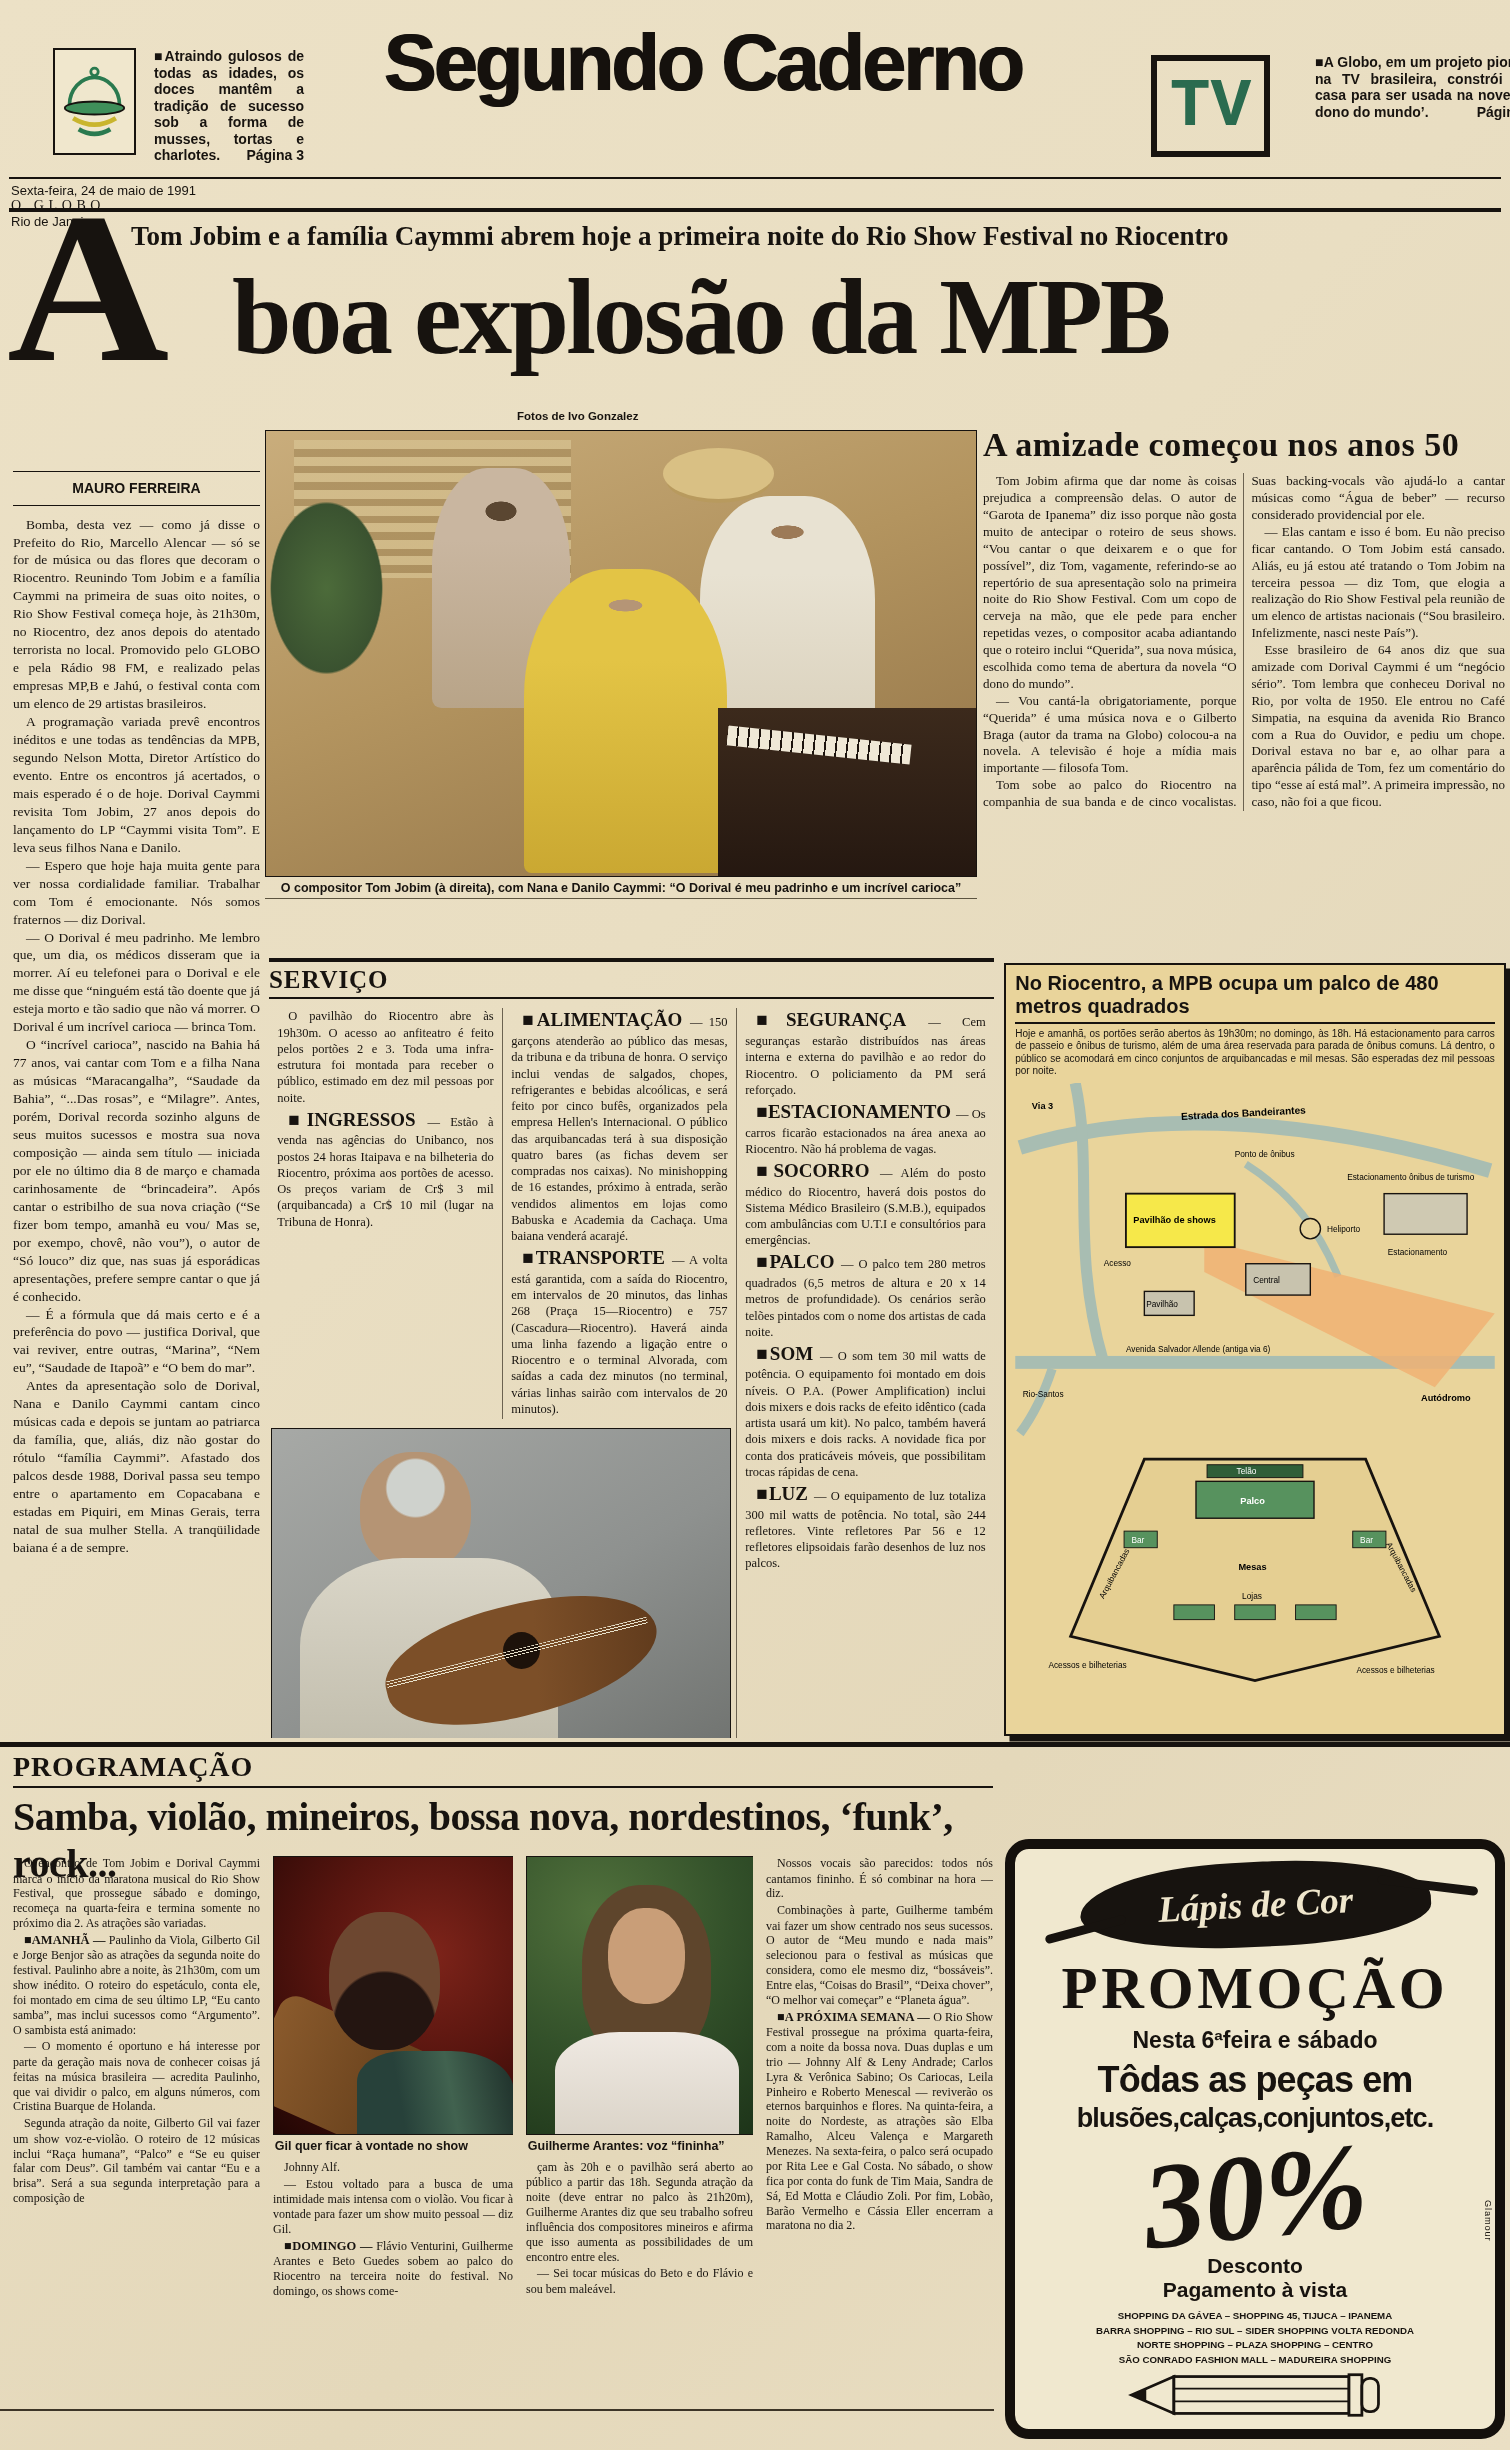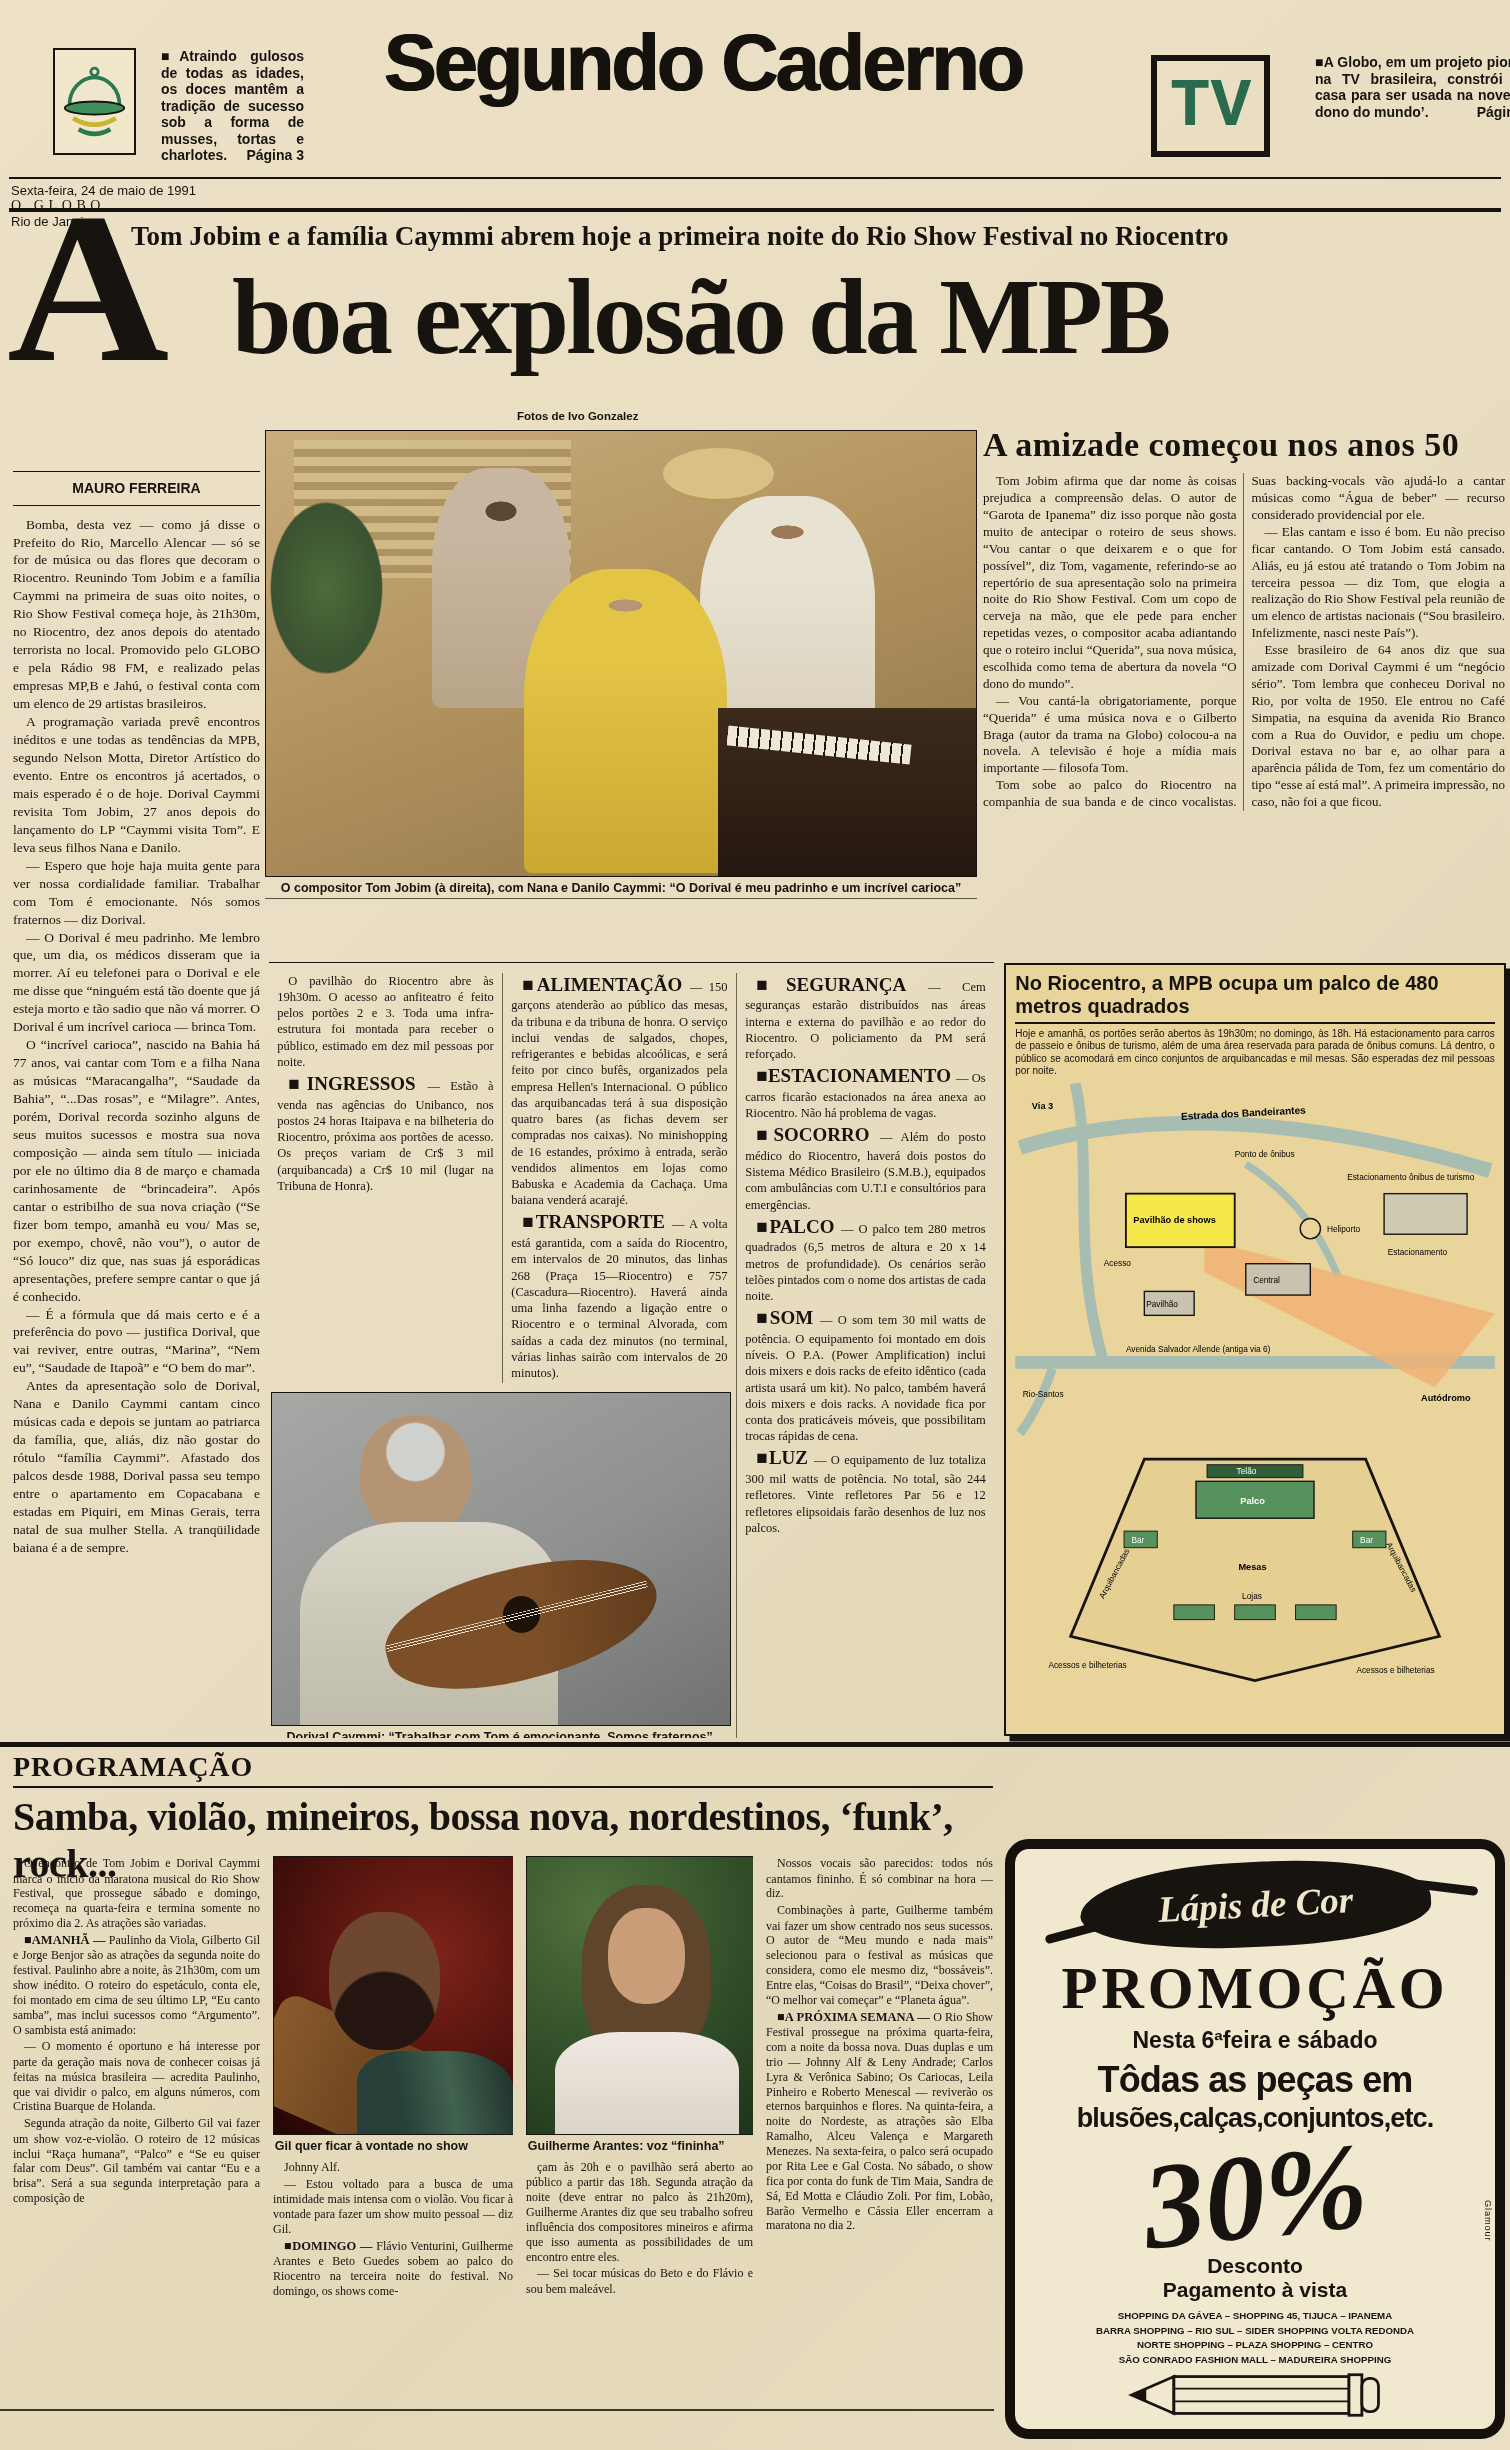--- a/index.html
+++ b/index.html
@@ -1,20 +1,20 @@
 <!DOCTYPE html>
 <html style="font-size:14.8px"><head>
 <meta charset="utf-8">
 <style>
   html,body{margin:0;padding:0;background:#cfc3a4;}
   .page{position:relative;width:1510px;height:2450px;margin:0 auto;overflow:hidden;
         background:linear-gradient(135deg,#ece1c6 0%,#e9dec2 40%,#e4d8ba 70%,#eadfc4 100%);
         font-family:"Liberation Serif",serif;color:#17130f;}
   
-  .teaser{position:absolute;display:flex;gap:25px;padding-left:40px;}
+  .teaser{position:absolute;display:flex;gap:18px;padding-left:40px;}
   .teaser-left{left:13px;top:48px;width:251px;}
   .teaser-right{left:1275px;top:54px;width:227px;}
   .teaser .icon-box{flex:0 0 79px;height:103px;border:2.8px solid #17130f;background:#f0e7cd;display:flex;align-items:center;justify-content:center;}
   .teaser .txt{font-family:"Liberation Sans",sans-serif;font-weight:bold;font-size:14px;line-height:1.18;text-align:justify;}
   .teaser .pg{float:right;}
   .masthead{position:absolute;left:269px;top:16.6px;width:867px;text-align:center;
             font-family:"Liberation Sans",sans-serif;font-weight:bold;font-size:79px;letter-spacing:-2.8px;
             color:#15110d;text-shadow:1.4px 0 #15110d;}
   .tv-box{position:absolute;left:1151px;top:55px;width:107px;height:90px;border:6.5px solid #17130f;
           display:flex;align-items:center;justify-content:center;
@@ -199,20 +199,21 @@
     <div class="cols body-text">
       <p>Tom Jobim afirma que dar nome às coisas prejudica a compreensão delas. O autor de “Garota de Ipanema” diz isso porque não gosta muito de antecipar o roteiro de seus shows. “Vou cantar o que deixarem e o que for possível”, diz Tom, vagamente, referindo-se ao repertório de sua apresentação solo na primeira noite do Rio Show Festival. Com um copo de cerveja na mão, que ele pede para encher repetidas vezes, o compositor acaba adiantando que o roteiro inclui “Querida”, sua nova música, escolhida como tema de abertura da novela “O dono do mundo”.</p>
       <p>— Vou cantá-la obrigatoriamente, porque “Querida” é uma música nova e o Gilberto Braga (autor da trama na Globo) colocou-a na novela. A televisão é hoje a mídia mais importante — filosofa Tom.</p>
       <p>Tom sobe ao palco do Riocentro na companhia de sua banda e de cinco vocalistas. Suas backing-vocals vão ajudá-lo a cantar músicas como “Água de beber” — recurso considerado providencial por ele.</p>
       <p>— Elas cantam e isso é bom. Eu não preciso ficar cantando. O Tom Jobim está cansado. Aliás, eu já estou até tratando o Tom Jobim na terceira pessoa — diz Tom, que elogia a realização do Rio Show Festival pela reunião de um elenco de artistas nacionais (“Sou brasileiro. Infelizmente, nasci neste País”).</p>
       <p>Esse brasileiro de 64 anos diz que sua amizade com Dorival Caymmi é um “negócio sério”. Tom lembra que conheceu Dorival no Rio, por volta de 1950. Ele entrou no Café Simpatia, na esquina da avenida Rio Branco com a Rua do Ouvidor, e pediu um chope. Dorival estava no bar e, ao olhar para a aparência pálida de Tom, fez um comentário do tipo “esse aí está mal”. A primeira impressão, no caso, não foi a que ficou.</p>
     </div>
   </div>
 
   <div class="servico">
+    <div class="hd"><span class="t">SERVIÇO</span></div>
     <div class="hd-rule"></div>
     <div class="flexrow">
       <div class="sv-colwrap">
         <div class="sv-cols">
           <div class="sv-col sv-col1">
             <p>O pavilhão do Riocentro abre às 19h30m. O acesso ao anfiteatro é feito pelos portões 2 e 3. Toda uma infra-estrutura foi montada para receber o público, estimado em dez mil pessoas por noite.</p>
             <p><b>■INGRESSOS </b><span>— Estão à venda nas agências do Unibanco, nos postos 24 horas Itaipava e na bilheteria do Riocentro, próxima aos portões de acesso. Os preços variam de Cr$ 3 mil (arquibancada) a Cr$ 10 mil (lugar na Tribuna de Honra).</span></p>
           </div>
           <div class="sv-col sv-col2">
             <p><b>■ALIMENTAÇÃO </b><span>— 150 garçons atenderão ao público das mesas, da tribuna e da tribuna de honra. O serviço inclui vendas de salgados, chopes, refrigerantes e bebidas alcoólicas, e será feito por cinco bufês, organizados pela empresa Hellen's Internacional. O público das arquibancadas terá à sua disposição quatro bares (as fichas devem ser compradas nos caixas). No minishopping de 16 estandes, próximo à entrada, serão vendidos alimentos em lojas como Babuska e Academia da Cachaça. Uma baiana venderá acarajé.</span></p>

